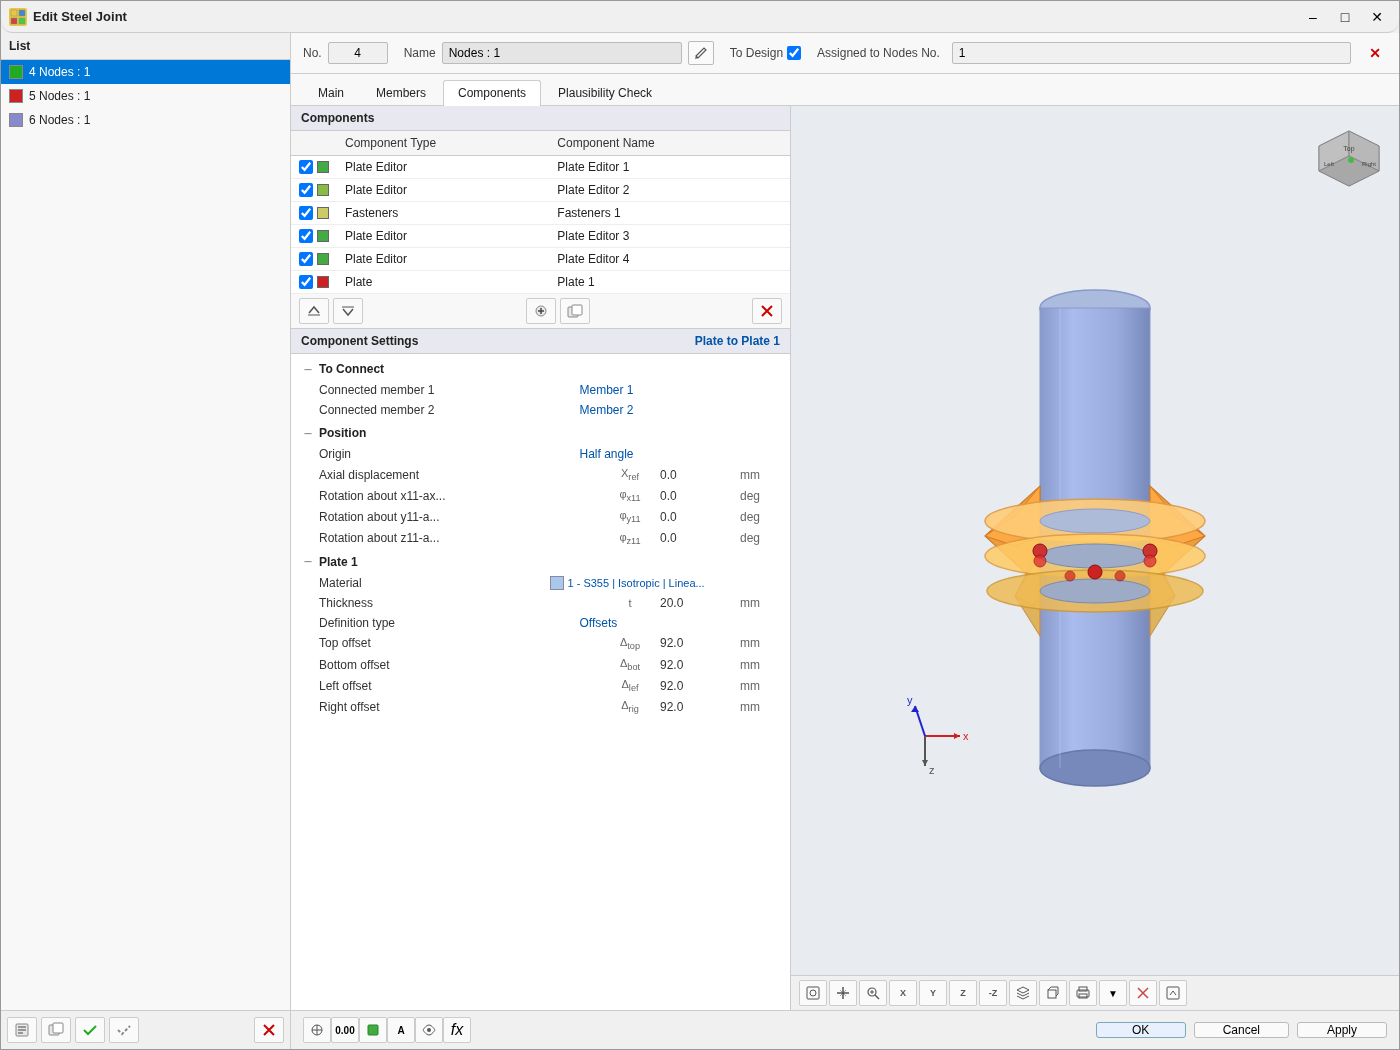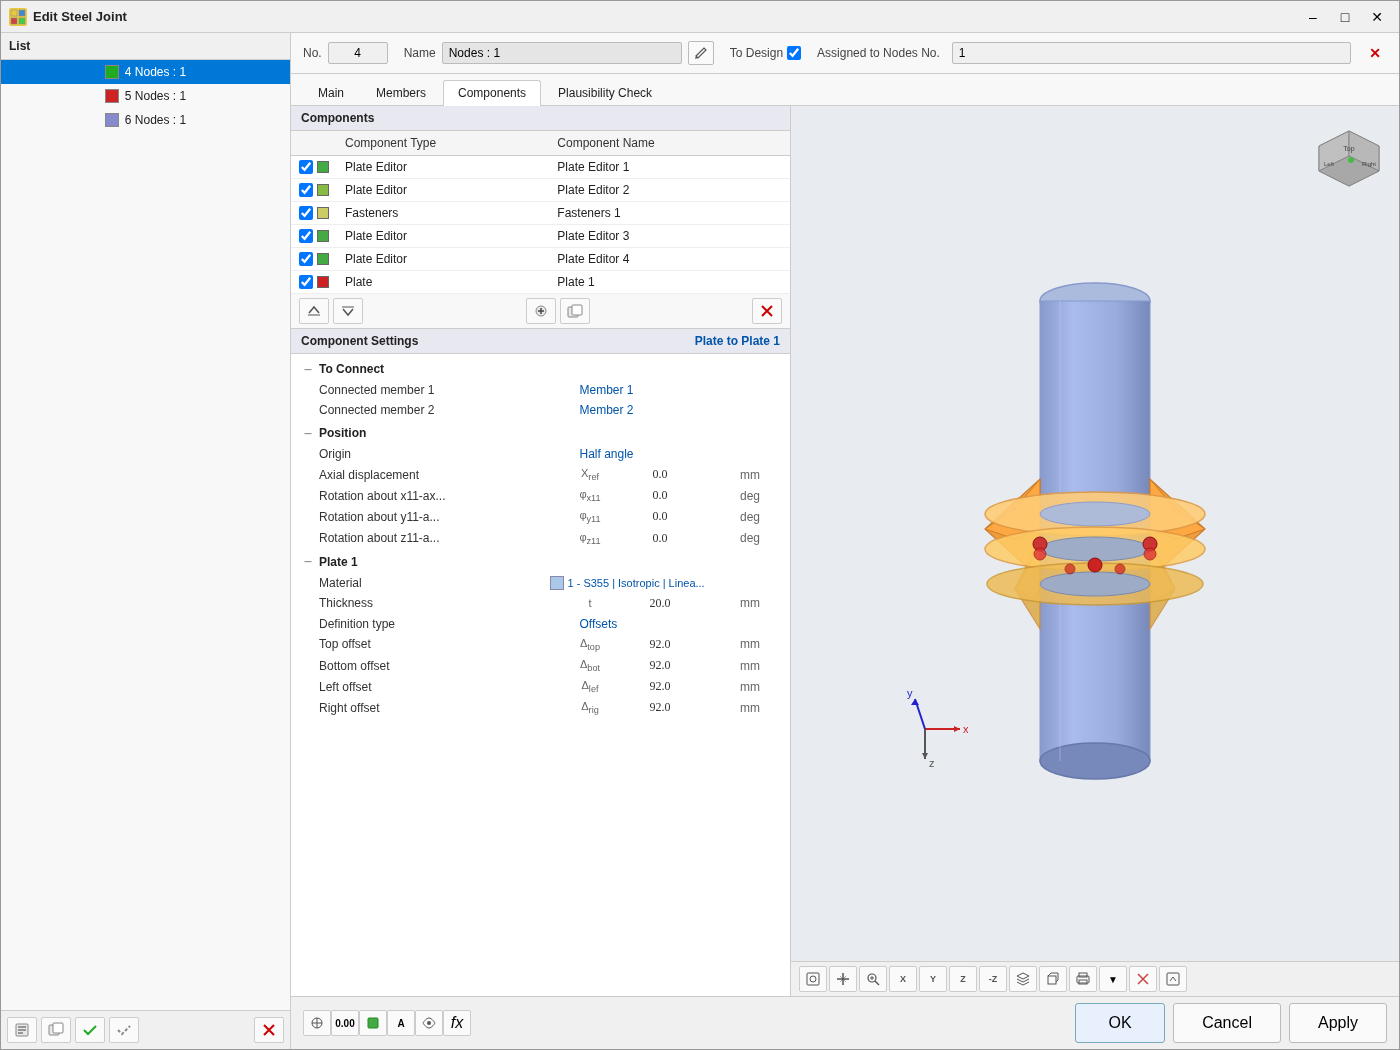--- a/index.html
+++ b/index.html
@@ -1,33 +1,33 @@
 <!DOCTYPE html>
 <html><head>
   <meta charset="utf-8">
   <style>
     * { box-sizing: border-box; margin: 0; padding: 0; }
     body { font-family: 'Segoe UI', Arial, sans-serif; font-size: 12px; background: #f0f0f0; color: #222; user-select: none; }
 
     
-    .title-bar { background: #f0f0f0; border-bottom: 1px solid #ccc; display: flex; align-items: center; padding: 4px 8px; height: 32px; }
+    .title-bar { background: #f0f0f0; border-bottom: 1px solid #ccc; display: flex; align-items: center; padding: 4px 8px; height: 32px; border-radius: 12px; }
     .title-bar-icon { width: 18px; height: 18px; margin-right: 6px; background: #e8c840; border-radius: 2px; display: flex; align-items: center; justify-content: center; font-size: 10px; }
     .title-bar-text { flex: 1; font-size: 13px; font-weight: 600; }
     .title-bar-controls { display: flex; gap: 4px; }
     .title-bar-btn { width: 28px; height: 22px; border: none; background: transparent; cursor: pointer; display: flex; align-items: center; justify-content: center; font-size: 14px; border-radius: 3px; }
 
     
     .main-window { display: flex; flex-direction: column; height: 1050px; width: 1400px; background: #f0f0f0; border: 1px solid #999; }
     .content-area { display: flex; flex: 1; overflow: hidden; }
 
     
     .left-panel { width: 290px; background: #f8f8f8; border-right: 1px solid #ccc; display: flex; flex-direction: column; }
     .left-panel-header { padding: 6px 8px; font-size: 12px; font-weight: 600; border-bottom: 1px solid #ccc; background: #f0f0f0; }
     .list-items { flex: 1; overflow-y: auto; }
-    .list-item { display: flex; align-items: center; padding: 5px 8px; cursor: pointer; justify-content: center; }
+    .list-item { display: flex; align-items: center; padding: 5px 8px; cursor: pointer; }
     .list-item.selected { background: #0078d7; color: white; }
     .list-item-color { width: 14px; height: 14px; margin-right: 6px; border: 1px solid #888; flex-shrink: 0; }
     .left-panel-bottom { padding: 6px; border-top: 1px solid #ccc; display: flex; gap: 4px; background: #f0f0f0; }
     .icon-btn { width: 30px; height: 26px; border: 1px solid #ccc; background: #fafafa; cursor: pointer; display: flex; align-items: center; justify-content: center; border-radius: 2px; font-size: 12px; }
     .icon-btn.red { color: #cc0000; }
     .spacer { flex: 1; }
 
     
     .right-content { flex: 1; display: flex; flex-direction: column; overflow: hidden; }
 
@@ -74,35 +74,35 @@
     .settings-name { color: #0055aa; font-weight: 600; }
 
     
     .settings-tree { padding: 4px 0; }
     .tree-section { margin-bottom: 2px; }
     .tree-section-header { display: flex; align-items: center; padding: 4px 10px; cursor: pointer; font-size: 12px; font-weight: 600; }
     .collapse-icon { width: 14px; height: 14px; margin-right: 4px; display: flex; align-items: center; justify-content: center; font-size: 10px; color: #555; }
     .tree-row { display: flex; align-items: center; padding: 3px 10px 3px 28px; font-size: 12px; }
     .tree-label { flex: 1; color: #333; }
     .tree-symbol { width: 60px; text-align: center; color: #666; font-size: 11px; }
-    .tree-value { width: 80px; text-align: center; color: #333; font-family: Liberation Serif, serif; }
-    .tree-unit { width: 40px; color: #666; margin-left: 40px; }
+    .tree-value { width: 80px; text-align: left; color: #333; }
+    .tree-unit { width: 40px; color: #666; }
     .tree-text-value { flex: 1; color: #0055aa; }
 
     
     .view-3d { flex: 1; background: #e8ecf0; display: flex; flex-direction: column; position: relative; }
     .view-3d-canvas { flex: 1; display: flex; align-items: center; justify-content: center; position: relative; overflow: hidden; }
     .view-toolbar { display: flex; align-items: center; padding: 4px 8px; border-top: 1px solid #ccc; background: #f0f0f0; gap: 2px; }
     .view-btn { width: 28px; height: 26px; border: 1px solid #ccc; background: #fafafa; cursor: pointer; display: flex; align-items: center; justify-content: center; font-size: 11px; border-radius: 2px; }
 
     
     .bottom-bar { display: flex; align-items: center; padding: 6px 12px; border-top: 1px solid #ccc; background: #f0f0f0; }
     .bottom-icon-btn { width: 28px; height: 26px; border: 1px solid #ccc; background: #fafafa; cursor: pointer; display: flex; align-items: center; justify-content: center; font-size: 12px; border-radius: 2px; }
     .dialog-buttons { margin-left: auto; display: flex; gap: 8px; }
-    .dialog-btn { padding: 10px 28px; border: 1px solid #bbb; background: #fafafa; cursor: pointer; font-size: 16px; border-radius: 3px; min-width: 90px; }
+    .dialog-btn { padding: 0 28px; border: 1px solid #bbb; background: #fafafa; cursor: pointer; font-size: 12px; border-radius: 3px; min-width: 90px; }
     .dialog-btn.primary { background: #e8f0fe; border-color: #7ab; }
 
     
     .settings-panel ::-webkit-scrollbar { width: 8px; }
     .settings-panel ::-webkit-scrollbar-track { background: #f0f0f0; }
     .settings-panel ::-webkit-scrollbar-thumb { background: #bbb; border-radius: 4px; }
 
     
     .nav-cube { position: absolute; top: 10px; right: 10px; width: 80px; height: 80px; }
   </style>

